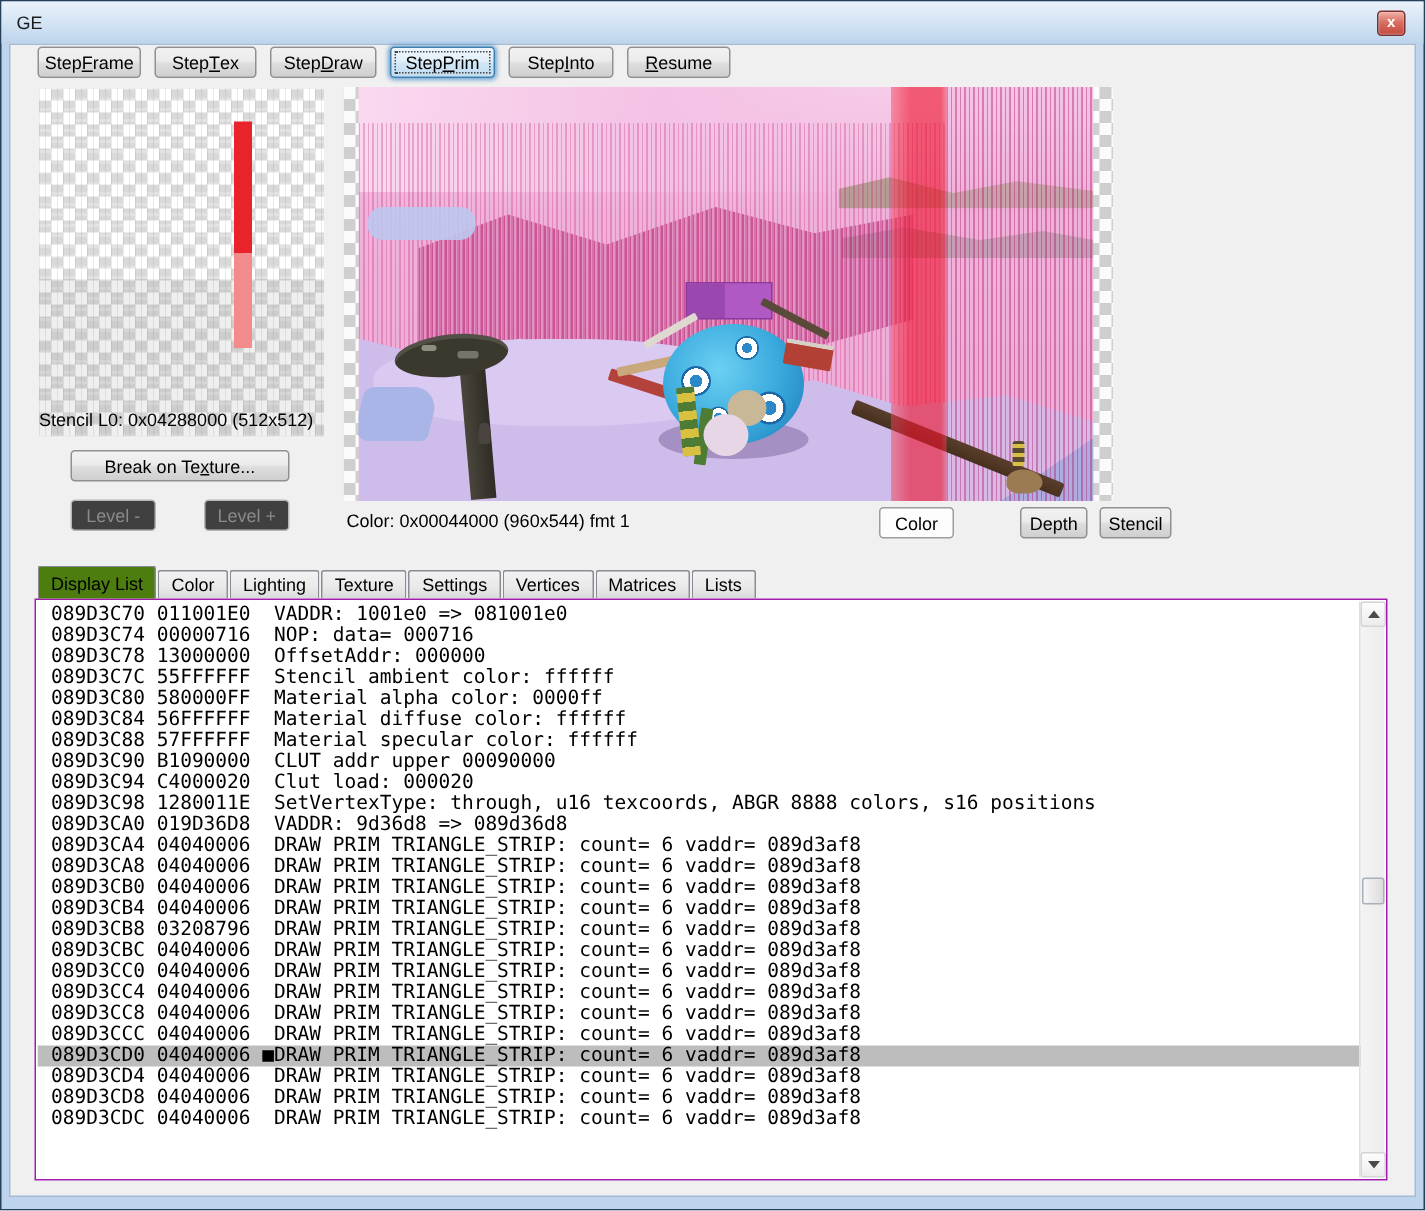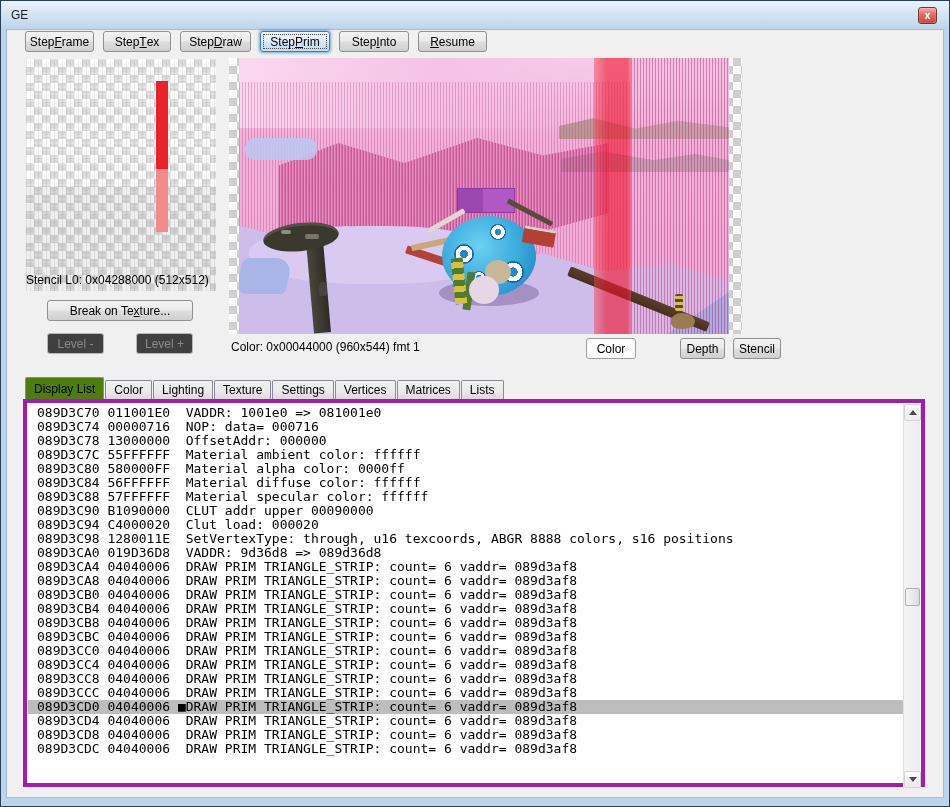--- a/index.html
+++ b/index.html
@@ -126,21 +126,21 @@
   .fb-toggles .fb-btn:nth-child(3){width:48px;}
   .fb-btn.active{background:#fdfdfd;border-color:#9a9da1;}
   
   .tab-bar{position:absolute;left:24px;top:376px;height:22px;display:flex;align-items:flex-end;}
   .tab{box-sizing:border-box;height:19px;padding:0 8px;display:flex;align-items:center;
     border:1px solid #898c95;border-bottom:none;border-radius:2px 2px 0 0;margin-right:1px;
     background:linear-gradient(#f2f2f2,#e9e9e9 60%,#dadada);cursor:pointer;}
   .tab.active{height:22px;background:#4d7c0f;position:relative;z-index:3;}
   
   .dl-pane{position:absolute;left:22px;top:398px;width:902px;height:388px;box-sizing:border-box;
-    background:#fff;border:4px solid #a21caf;}
+    background:#fff;border:1px solid #a21caf;}
   .dl-rows{position:absolute;left:1px;top:1px;width:883px;height:384px;overflow:hidden;
     padding-top:2px;font:13px "DejaVu Sans Mono",monospace;color:#000;}
   .dl-row{height:14px;line-height:14px;white-space:pre;padding-left:9px;}
   .dl-row.selected{background:var(--selection-bg);}
   
   .sb{position:absolute;right:1px;top:1px;width:17px;height:384px;
     background:linear-gradient(90deg,#f4f4f4,#ececec);border-left:1px solid #e0e0e0;box-sizing:border-box;}
   .sb-btn{position:absolute;left:0;width:17px;height:17px;display:flex;align-items:center;
     justify-content:center;background:linear-gradient(#fdfdfd,#ececec);border:1px solid #d5d5d5;
     box-sizing:border-box;border-radius:2px;cursor:pointer;}
@@ -275,33 +275,33 @@
       <div class="tab">Vertices</div>
       <div class="tab">Matrices</div>
       <div class="tab">Lists</div>
     </div>
 
   <div class="dl-pane">
     <div class="dl-rows">
         <div class="dl-row">089D3C70 011001E0  VADDR: 1001e0 =&gt; 081001e0</div>
         <div class="dl-row">089D3C74 00000716  NOP: data= 000716</div>
         <div class="dl-row">089D3C78 13000000  OffsetAddr: 000000</div>
-        <div class="dl-row">089D3C7C 55FFFFFF  Material ambient color: ffffff</div>
+        <div class="dl-row">089D3C7C 55FFFFFF  Stencil ambient color: ffffff</div>
         <div class="dl-row">089D3C80 580000FF  Material alpha color: 0000ff</div>
         <div class="dl-row">089D3C84 56FFFFFF  Material diffuse color: ffffff</div>
         <div class="dl-row">089D3C88 57FFFFFF  Material specular color: ffffff</div>
         <div class="dl-row">089D3C90 B1090000  CLUT addr upper 00090000</div>
         <div class="dl-row">089D3C94 C4000020  Clut load: 000020</div>
         <div class="dl-row">089D3C98 1280011E  SetVertexType: through, u16 texcoords, ABGR 8888 colors, s16 positions</div>
         <div class="dl-row">089D3CA0 019D36D8  VADDR: 9d36d8 =&gt; 089d36d8</div>
         <div class="dl-row">089D3CA4 04040006  DRAW PRIM TRIANGLE_STRIP: count= 6 vaddr= 089d3af8</div>
         <div class="dl-row">089D3CA8 04040006  DRAW PRIM TRIANGLE_STRIP: count= 6 vaddr= 089d3af8</div>
         <div class="dl-row">089D3CB0 04040006  DRAW PRIM TRIANGLE_STRIP: count= 6 vaddr= 089d3af8</div>
         <div class="dl-row">089D3CB4 04040006  DRAW PRIM TRIANGLE_STRIP: count= 6 vaddr= 089d3af8</div>
-        <div class="dl-row">089D3CB8 04040006  DRAW PRIM TRIANGLE_STRIP: count= 6 vaddr= 089d3af8</div>
+        <div class="dl-row">089D3CB8 03208796  DRAW PRIM TRIANGLE_STRIP: count= 6 vaddr= 089d3af8</div>
         <div class="dl-row">089D3CBC 04040006  DRAW PRIM TRIANGLE_STRIP: count= 6 vaddr= 089d3af8</div>
         <div class="dl-row">089D3CC0 04040006  DRAW PRIM TRIANGLE_STRIP: count= 6 vaddr= 089d3af8</div>
         <div class="dl-row">089D3CC4 04040006  DRAW PRIM TRIANGLE_STRIP: count= 6 vaddr= 089d3af8</div>
         <div class="dl-row">089D3CC8 04040006  DRAW PRIM TRIANGLE_STRIP: count= 6 vaddr= 089d3af8</div>
         <div class="dl-row">089D3CCC 04040006  DRAW PRIM TRIANGLE_STRIP: count= 6 vaddr= 089d3af8</div>
         <div class="dl-row selected">089D3CD0 04040006 ■DRAW PRIM TRIANGLE_STRIP: count= 6 vaddr= 089d3af8</div>
         <div class="dl-row">089D3CD4 04040006  DRAW PRIM TRIANGLE_STRIP: count= 6 vaddr= 089d3af8</div>
         <div class="dl-row">089D3CD8 04040006  DRAW PRIM TRIANGLE_STRIP: count= 6 vaddr= 089d3af8</div>
         <div class="dl-row">089D3CDC 04040006  DRAW PRIM TRIANGLE_STRIP: count= 6 vaddr= 089d3af8</div>
       </div>

